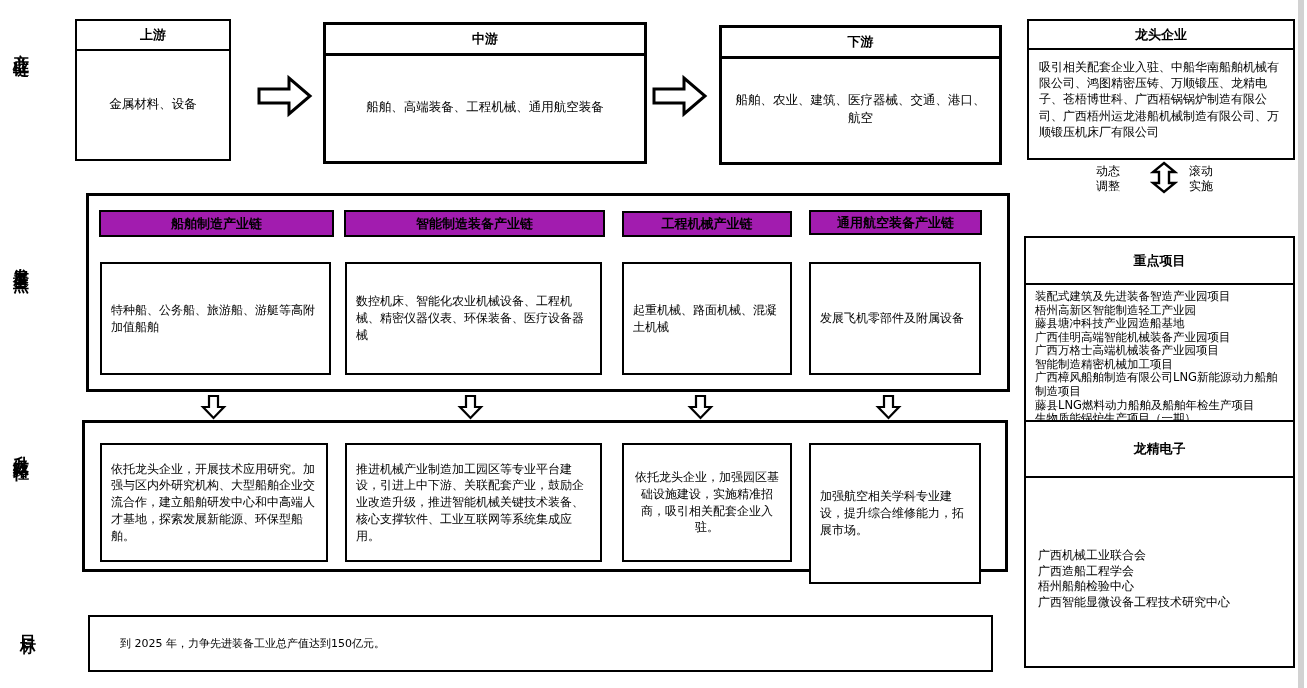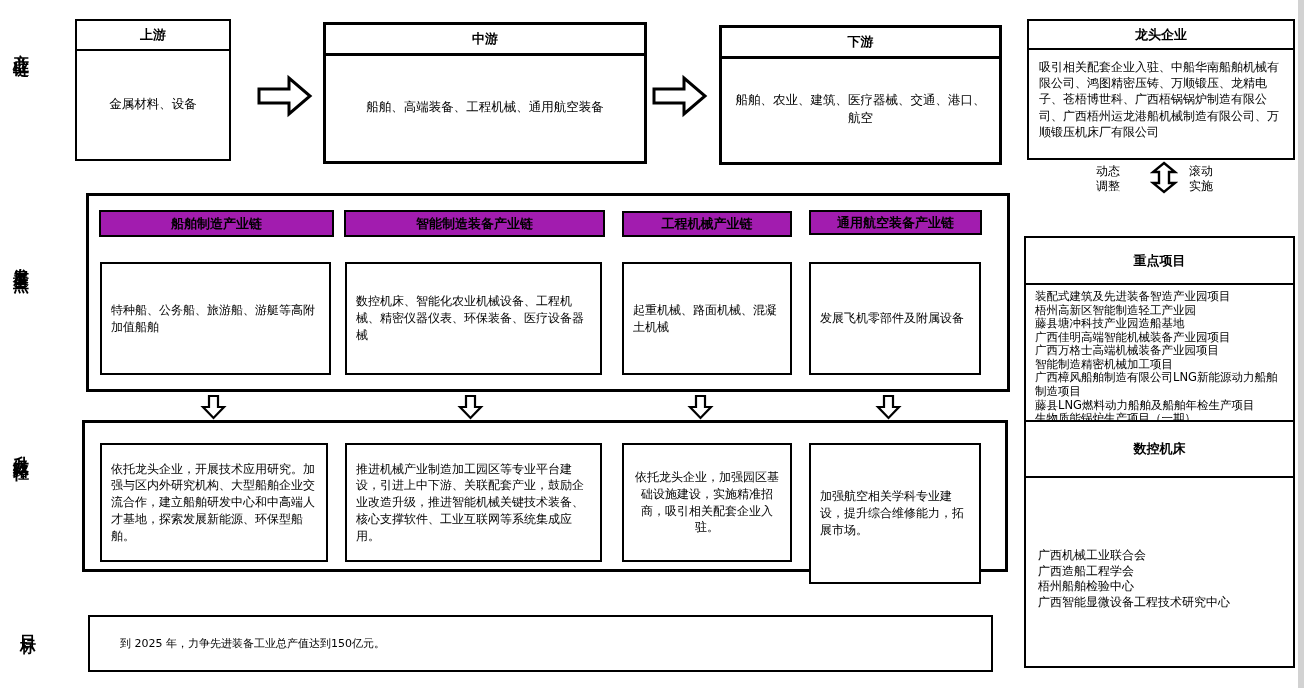--- a/index.html
+++ b/index.html
@@ -177,21 +177,21 @@
     <div class="cellbody">推进机械产业制造加工园区等专业平台建设，引进上中下游、关联配套产业，鼓励企业改造升级，推进智能机械关键技术装备、核心支撑软件、工业互联网等系统集成应用。</div>
   </div>
   <div class="abs box" style="left:622px; top:443px; width:170px; height:119px;text-align:center;">
     <div class="cellbody">依托龙头企业，加强园区基础设施建设，实施精准招商，吸引相关配套企业入驻。</div>
   </div>
   <div class="abs box" style="left:809px; top:443px; width:172px; height:141px;">
     <div class="cellbody">加强航空相关学科专业建设，提升综合维修能力，拓展市场。</div>
   </div>
 
   <div class="abs box" style="left:1024px; top:420px; width:271px; height:248px;">
-    <div class="hdr" style="height:56px;">数控机床</div>
+    <div class="hdr" style="height:56px;">龙精电子</div>
     <div style="padding:70px 12px 0 12px; font-size:12px; line-height:1.3;">
       <div>广西机械工业联合会</div>
       <div>广西造船工程学会</div>
       <div>梧州船舶检验中心</div>
       <div>广西智能显微设备工程技术研究中心</div>
     </div>
   </div>
 
   <div class="abs box" style="left:88px; top:615px; width:905px; height:57px;">
     <div class="bodytxt" style="height:100%; padding-left:30px; font-size:11px;">到 2025 年，力争先进装备工业总产值达到150亿元。</div>

